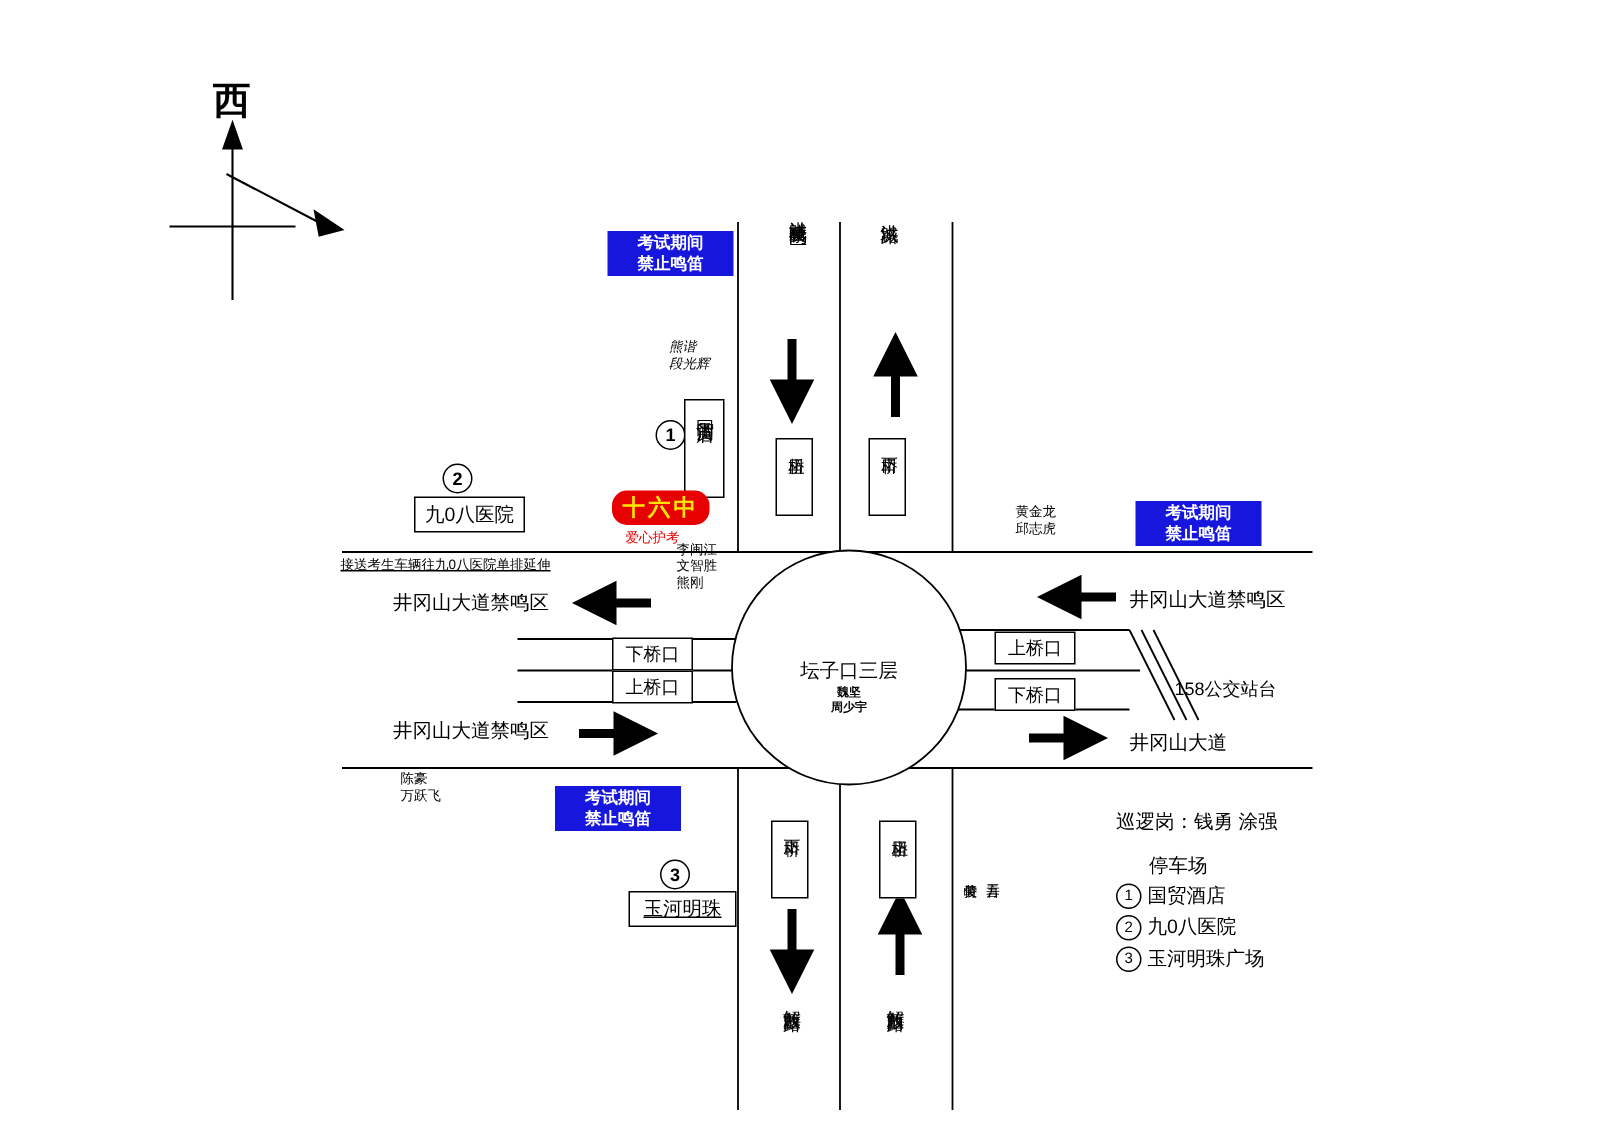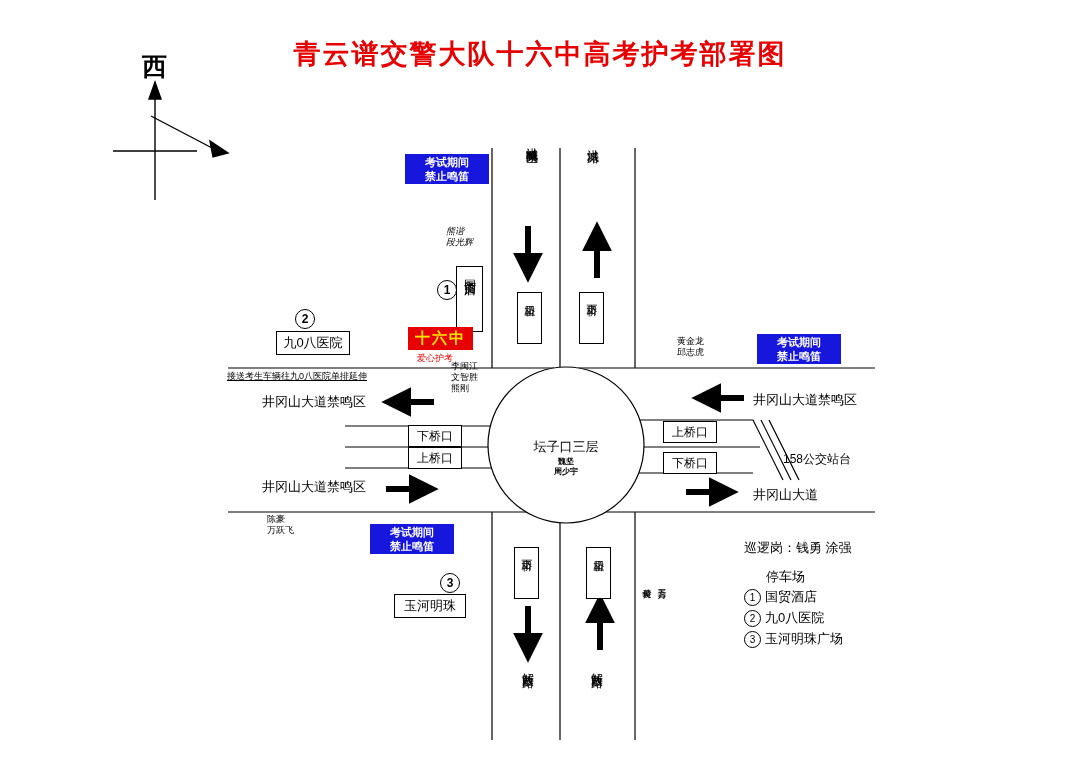--- a/index.html
+++ b/index.html
@@ -6,21 +6,21 @@
   .stage { position:relative; width:1080px; height:764px; background:#fff; overflow:hidden;
            font-family:"Liberation Sans", sans-serif; color:#000; }
   .abs { position:absolute; }
   svg.layer { position:absolute; left:0; top:0; }
   .title { left:0; top:36px; width:1080px; text-align:center; color:#e60000; font-size:27px;
            font-weight:bold; letter-spacing:2px; font-family:"Liberation Serif", serif; }
   .west { font-size:25px; font-weight:bold; }
   .bluesign { background:#1616dd; color:#fff; font-size:11px; font-weight:bold; text-align:center;
               line-height:14px; width:84px; padding:1px 0; }
   .schoolbox { background:#e60000; color:#ffe600; font-size:15px; font-weight:bold;
-               padding:2px 7px; letter-spacing:2px; }
+               padding:2px 7px; letter-spacing:2px;border-radius:10px; }
   .banner { color:#e60000; font-size:9px; }
   .tiny { font-size:9px; line-height:11px; }
   .roadlabel { font-size:13px; }
   .box { border:1px solid #000; background:#fff; text-align:center; }
   .hbox { width:52px; height:20px; font-size:12px; line-height:20px; }
   .pbox { font-size:13px; line-height:22px; }
   .vtext { writing-mode:vertical-rl; text-orientation:upright; }
   .vlabel { writing-mode:vertical-rl; text-orientation:upright; font-size:12px; letter-spacing:1px; }
   .vbox { border:1px solid #000; background:#fff; writing-mode:vertical-rl; text-orientation:upright;
           font-size:11px; padding:3px 4px; letter-spacing:1px; }
@@ -105,21 +105,20 @@
         <line x1="528" y1="606" x2="528" y2="638"></line>
           <polygon points="518,636 538,636 528,656"></polygon>
       </g>
       <g>
         <line x1="600" y1="650" x2="600" y2="618"></line>
           <polygon points="590,620 610,620 600,600"></polygon>
       </g>
     </g>
   </svg>
 
-  <div class="abs title">青云谱交警大队十六中高考护考部署图</div>
   <div class="abs west" style="left:142px; top:50px;">西</div>
 
   <div class="abs bluesign" style="left:405px; top:154px;">
     <div>考试期间</div>
     <div>禁止鸣笛</div>
   </div>
   <div class="abs bluesign" style="left:757px; top:334px;">
     <div>考试期间</div>
     <div>禁止鸣笛</div>
   </div>
@@ -161,21 +160,21 @@
     <div>万跃飞</div>
   </div>
 
   <div class="abs roadlabel" style="left:516px; top:438px; width:100px; text-align:center;">坛子口三层</div>
   <div class="abs" style="left:516px; top:457px; width:100px; text-align:center; font-size:8px; line-height:10px;font-weight:bold;">
     <div>魏坚</div>
     <div>周少宇</div>
   </div>
 
   <div class="abs cnum" style="left:440px; top:573px;">3</div>
-  <div class="abs box pbox" style="left:394px; top:594px; width:70px; height:22px;">玉河明珠</div>
+  <div class="abs box pbox" style="left:419px; top:594px; width:70px; height:22px;text-decoration:underline;">玉河明珠</div>
 
   <div class="abs vbox" style="left:514px; top:547px; height:44px;">下桥口</div>
   <div class="abs vbox" style="left:586px; top:547px; height:44px;">上桥口</div>
   <div class="abs vlabel" style="left:519px; top:664px;">解放西路</div>
   <div class="abs vlabel" style="left:588px; top:664px;">解放西路</div>
   <div class="abs namecols" style="left:640px; top:582px;">
     <span class="vtext" style="font-size:9px;">黄峙俊</span>
     <span class="vtext" style="font-size:9px;">方三吾</span>
   </div>
 

